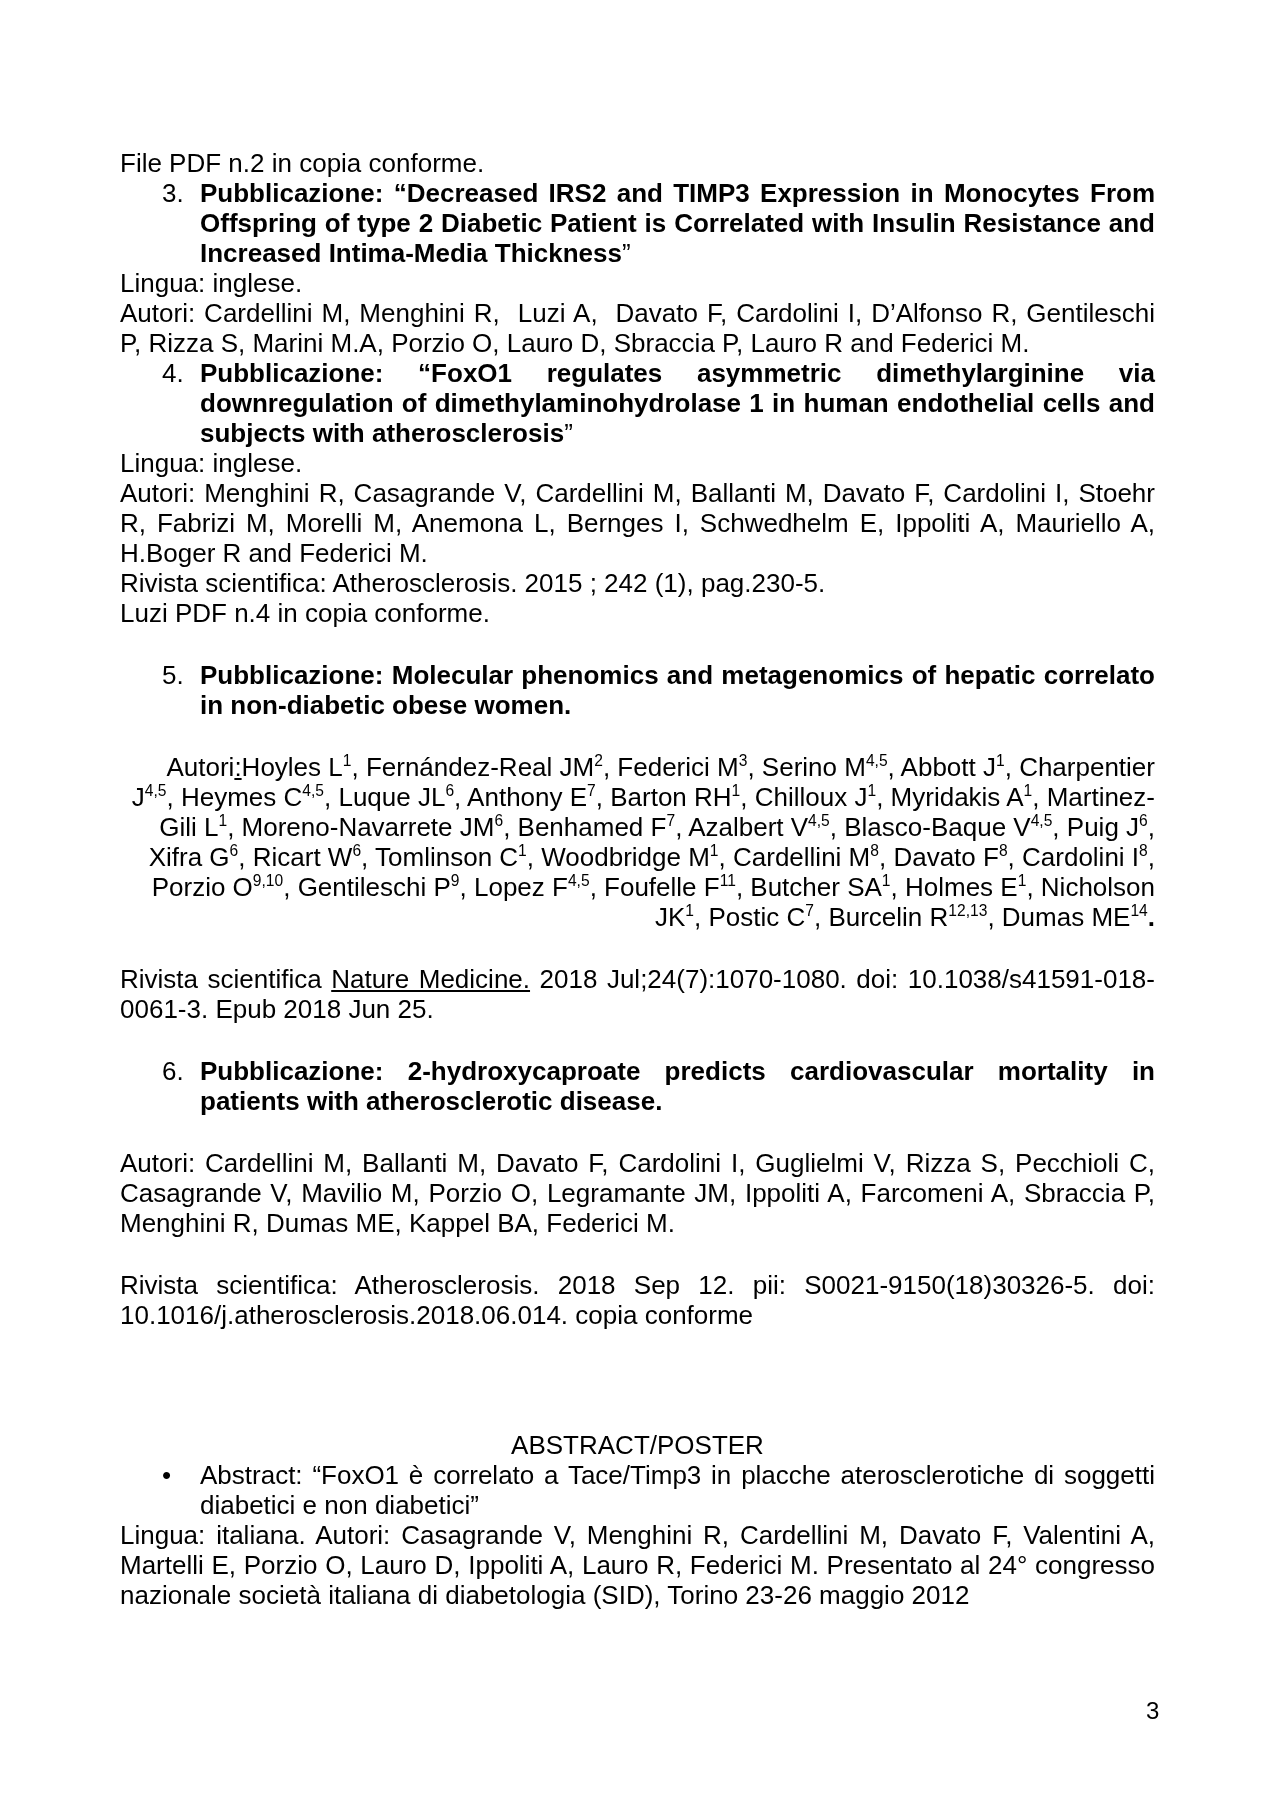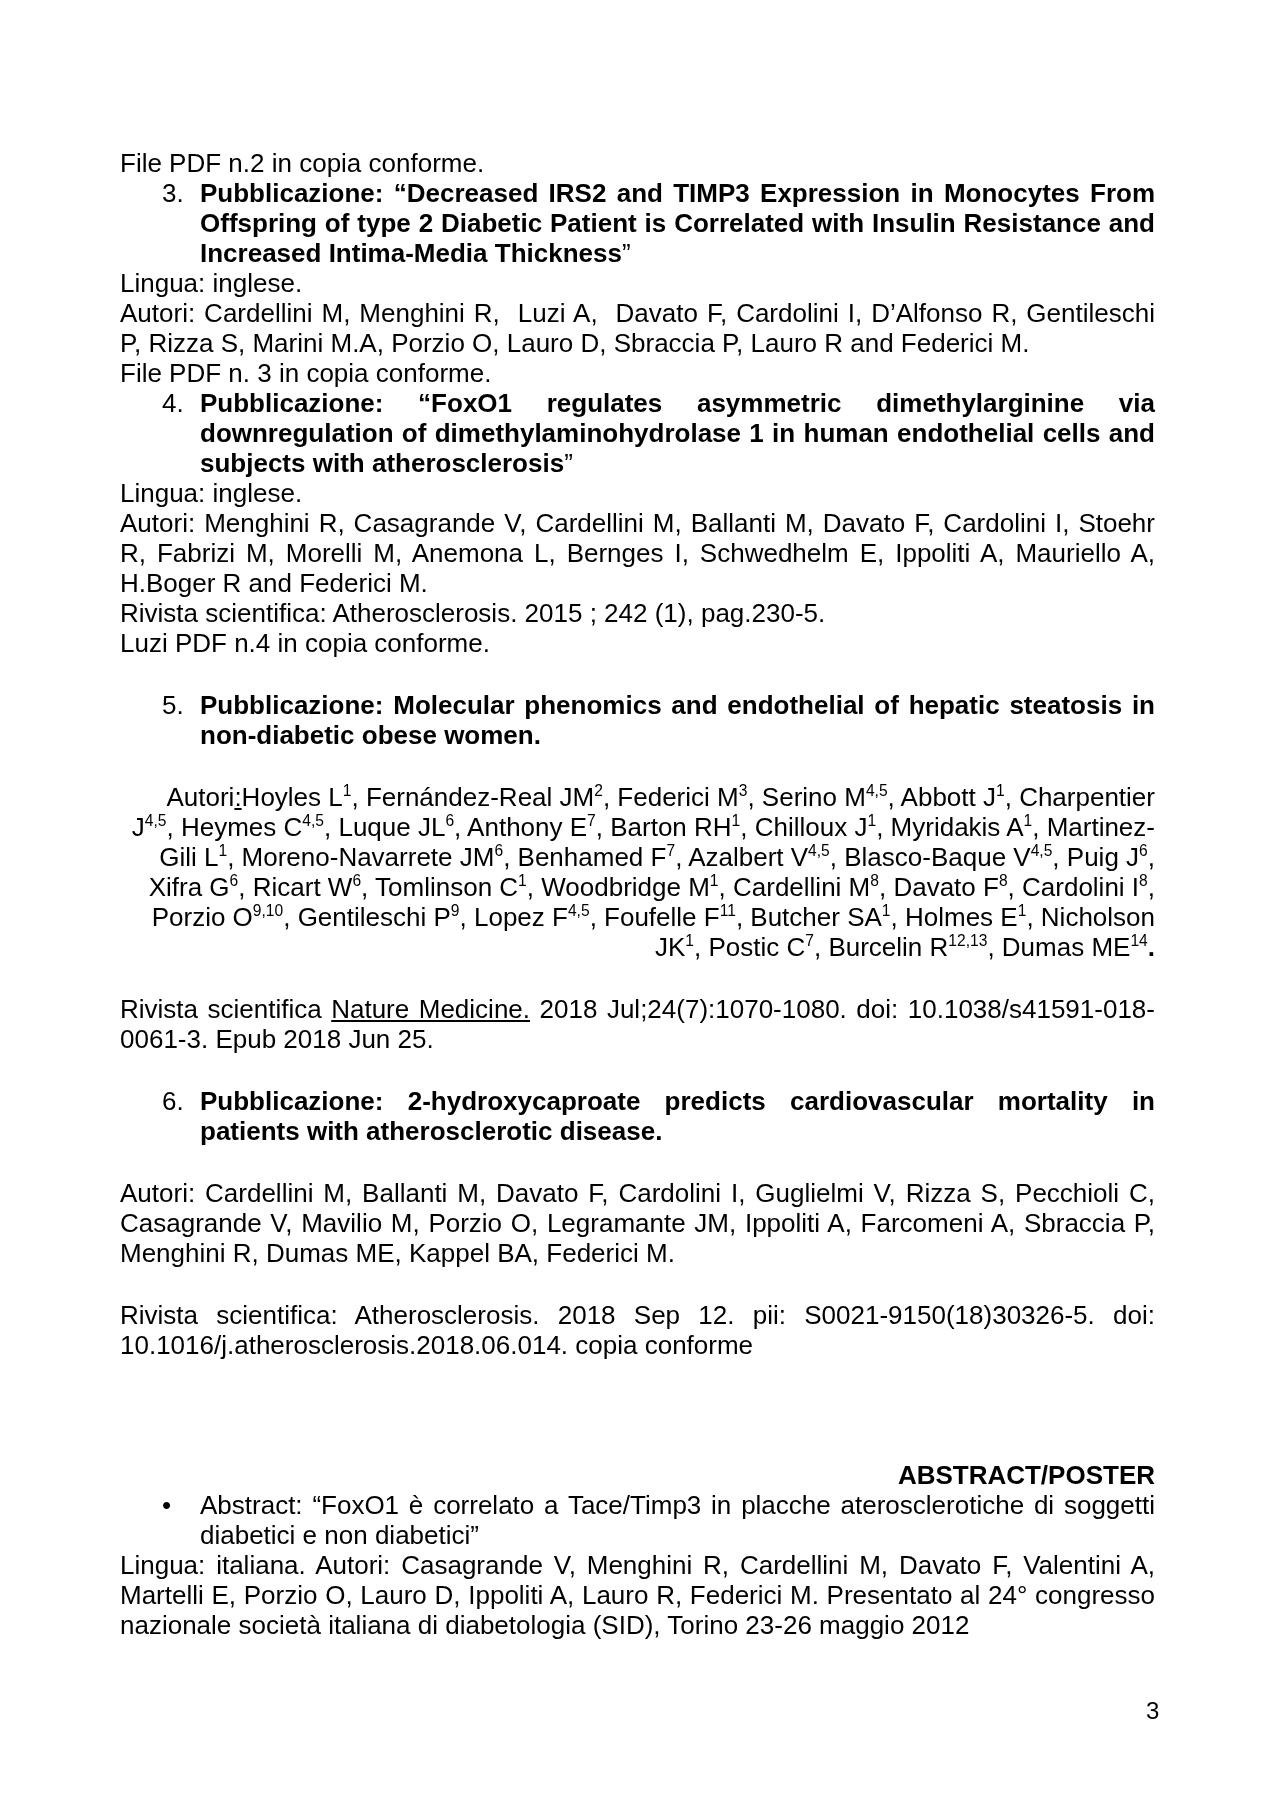--- a/index.html
+++ b/index.html
@@ -8,21 +8,21 @@
     width:1280px; height:1810px;
     font-family:"Liberation Sans","DejaVu Sans",sans-serif;
     color:#000;
   }
   .page { position:relative; width:1280px; height:1810px; background:#fff; overflow:hidden; }
   .content { position:absolute; left:120px; top:148px; width:1035px; font-size:26px; line-height:30px; }
   .para { text-align:justify; }
   .left { text-align:right; }
   .b { font-weight:bold; }
   .u { text-decoration:underline; }
-  .heading { font-weight:bold; text-align:right; }
+  .heading { font-weight:normal; text-align:center; }
   .li { display:flex; }
   .marker { flex:0 0 80px; padding-left:42px; }
   .li-body { flex:1; text-align:justify; }
   sup { font-size:0.6em; line-height:0; vertical-align:super; }
   .mt1 { margin-top:32px; }
   .mt3 { margin-top:100px; }
   .page-num { position:absolute; left:1146px; top:1698px; font-size:24px; line-height:26px; }
 </style>
 </head>
 <body>
@@ -31,34 +31,33 @@
   <div class="content">
 
     <p class="para">File PDF n.2 in copia conforme.</p>
 
     <div class="li">
       <span class="marker">3.</span>
       <p class="li-body"><span class="b">Pubblicazione: “Decreased IRS2 and TIMP3 Expression in Monocytes From Offspring of type 2 Diabetic Patient is Correlated with Insulin Resistance and Increased Intima-Media Thickness</span><span>”</span></p>
     </div>
     <p class="para">Lingua: inglese.</p>
     <p class="para">Autori: Cardellini M, Menghini R, &nbsp;Luzi A, &nbsp;Davato F, Cardolini I, D’Alfonso R, Gentileschi P, Rizza S, Marini M.A, Porzio O, Lauro D, Sbraccia P, Lauro R and Federici M.</p>
-    <p class="para">File PDF n. 3 in copia conforme.</p>
 
     <div class="li">
       <span class="marker">4.</span>
       <p class="li-body"><span class="b">Pubblicazione: “FoxO1 regulates asymmetric dimethylarginine via downregulation of dimethylaminohydrolase 1 in human endothelial cells and subjects with atherosclerosis</span><span>”</span></p>
     </div>
     <p class="para">Lingua: inglese.</p>
     <p class="para">Autori: Menghini R, Casagrande V, Cardellini M, Ballanti M, Davato F, Cardolini I, Stoehr R, Fabrizi M, Morelli M, Anemona L, Bernges I, Schwedhelm E, Ippoliti A, Mauriello A, H.Boger R and Federici M.</p>
     <p class="para">Rivista scientifica: Atherosclerosis. 2015 ; 242 (1), pag.230-5.</p>
     <p class="para">Luzi PDF n.4 in copia conforme.</p>
 
     <div class="li mt1">
       <span class="marker">5.</span>
-      <p class="li-body"><span class="b">Pubblicazione: Molecular phenomics and endothelial of hepatic steatosis in non-diabetic obese women.</span></p>
+      <p class="li-body"><span class="b">Pubblicazione: Molecular phenomics and metagenomics of hepatic correlato in non-diabetic obese women.</span></p>
     </div>
     <p class="para left mt1"><span>Autori</span><span class="u">:</span><span>Hoyles L</span><sup>1</sup><span>, Fernández-Real JM</span><sup>2</sup><span>, Federici M</span><sup>3</sup><span>, Serino M</span><sup>4,5</sup><span>, Abbott J</span><sup>1</sup><span>, Charpentier J</span><sup>4,5</sup><span>, Heymes C</span><sup>4,5</sup><span>, Luque JL</span><sup>6</sup><span>, Anthony E</span><sup>7</sup><span>, Barton RH</span><sup>1</sup><span>, Chilloux J</span><sup>1</sup><span>, Myridakis A</span><sup>1</sup><span>, Martinez-Gili L</span><sup>1</sup><span>, Moreno-Navarrete JM</span><sup>6</sup><span>, Benhamed F</span><sup>7</sup><span>, Azalbert V</span><sup>4,5</sup><span>, Blasco-Baque V</span><sup>4,5</sup><span>, Puig J</span><sup>6</sup><span>, Xifra G</span><sup>6</sup><span>, Ricart W</span><sup>6</sup><span>, Tomlinson C</span><sup>1</sup><span>, Woodbridge M</span><sup>1</sup><span>, Cardellini M</span><sup>8</sup><span>, Davato F</span><sup>8</sup><span>, Cardolini I</span><sup>8</sup><span>, Porzio O</span><sup>9,10</sup><span>, Gentileschi P</span><sup>9</sup><span>, Lopez F</span><sup>4,5</sup><span>, Foufelle F</span><sup>11</sup><span>, Butcher SA</span><sup>1</sup><span>, Holmes E</span><sup>1</sup><span>, Nicholson JK</span><sup>1</sup><span>, Postic C</span><sup>7</sup><span>, Burcelin R</span><sup>12,13</sup><span>, Dumas ME</span><sup>14</sup><span class="b">.</span></p>
     <p class="para mt1"><span>Rivista scientifica </span><span class="u">Nature Medicine.</span><span> 2018 Jul;24(7):1070-1080. doi: 10.1038/s41591-018-0061-3. Epub 2018 Jun 25.</span></p>
 
     <div class="li mt1">
       <span class="marker">6.</span>
       <p class="li-body"><span class="b">Pubblicazione: 2-hydroxycaproate predicts cardiovascular mortality in patients with atherosclerotic disease.</span></p>
     </div>
     <p class="para mt1">Autori: Cardellini M, Ballanti M, Davato F, Cardolini I, Guglielmi V, Rizza S, Pecchioli C, Casagrande V, Mavilio M, Porzio O, Legramante JM, Ippoliti A, Farcomeni A, Sbraccia P, Menghini R, Dumas ME, Kappel BA, Federici M.</p>
     <p class="para mt1">Rivista scientifica: Atherosclerosis. 2018 Sep 12. pii: S0021-9150(18)30326-5. doi: 10.1016/j.atherosclerosis.2018.06.014. copia conforme</p>

